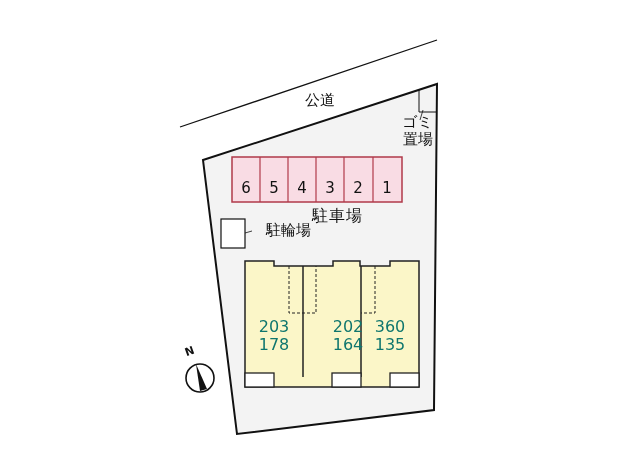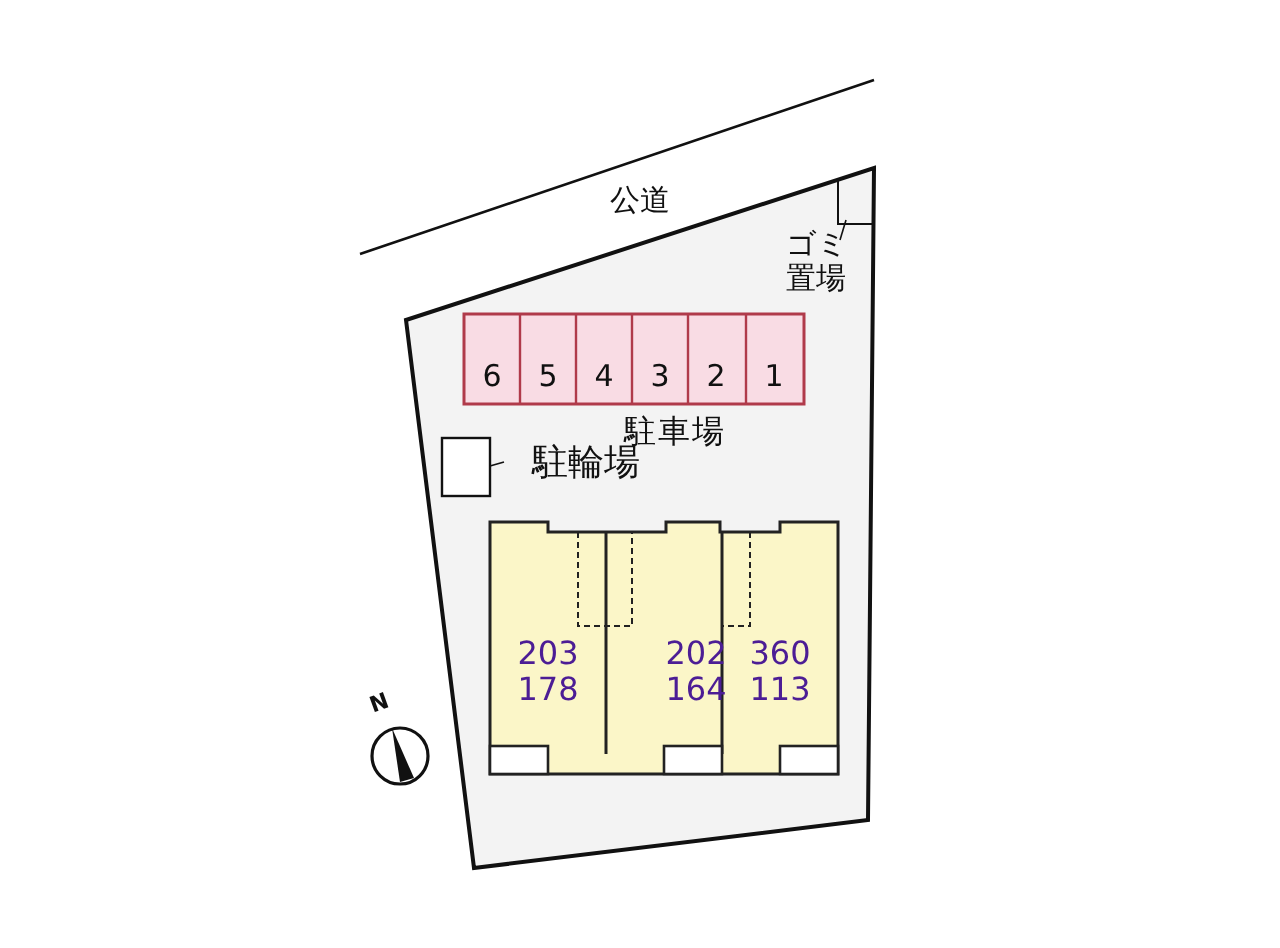--- a/index.html
+++ b/index.html
@@ -1,24 +1,24 @@
 <!DOCTYPE html>
 <html><head>
 <meta charset="utf-8">
 <style>
   html,body{margin:0;padding:0;background:#ffffff;}
   body{width:640px;height:474px;position:relative;overflow:hidden;font-family:"DejaVu Sans","Liberation Sans",sans-serif;}
   svg{position:absolute;left:0;top:0;}
   .lbl{position:absolute;color:#111;white-space:nowrap;line-height:1;}
-  .road-label{left:305px;top:93px;font-size:15px;}
-  .garbage-label{left:393px;top:114px;font-size:15px;line-height:17px;width:40px;text-align:left;}
+  .road-label{left:305px;top:93px;font-size:15px;font-family:Liberation Serif, serif;}
+  .garbage-label{left:393px;top:114px;font-size:15px;line-height:17px;width:40px;text-align:right;}
   .parking-label{left:312px;top:208px;font-size:16px;letter-spacing:1px;}
-  .bike-label{left:254px;top:223px;font-size:18px;padding-left:12px;}
+  .bike-label{left:254px;top:223px;font-size:15px;padding-left:12px;}
   .spot-num{position:absolute;top:179px;width:28px;text-align:center;font-size:15px;color:#111;}
-  .unit{position:absolute;top:318px;width:56px;text-align:center;font-size:16px;line-height:18px;color:#4c1d95;}
+  .unit{position:absolute;top:318px;width:56px;text-align:center;font-size:16px;line-height:18px;color:#0f766e;}
   .north{position:absolute;left:185px;top:346px;font-size:11px;font-weight:bold;transform:rotate(-20deg);}
 </style>
 </head>
 <body>
 
 <svg width="640" height="474" viewBox="0 0 640 474">
 
   <line x1="180" y1="127" x2="437" y2="40" stroke="#111" stroke-width="1.3"></line>
 
   <polygon points="203,160 437,84 434,410 237,434" fill="#f3f3f3" stroke="#111" stroke-width="2"></polygon>
@@ -78,16 +78,16 @@
 <div class="unit" style="left:246px">
   <div>203</div>
   <div>178</div>
 </div>
 <div class="unit" style="left:320px">
   <div>202</div>
   <div>164</div>
 </div>
 <div class="unit" style="left:362px">
   <div>360</div>
-  <div>113</div>
+  <div>135</div>
 </div>
 
 <div class="lbl north">N</div>
 
 </body></html>

